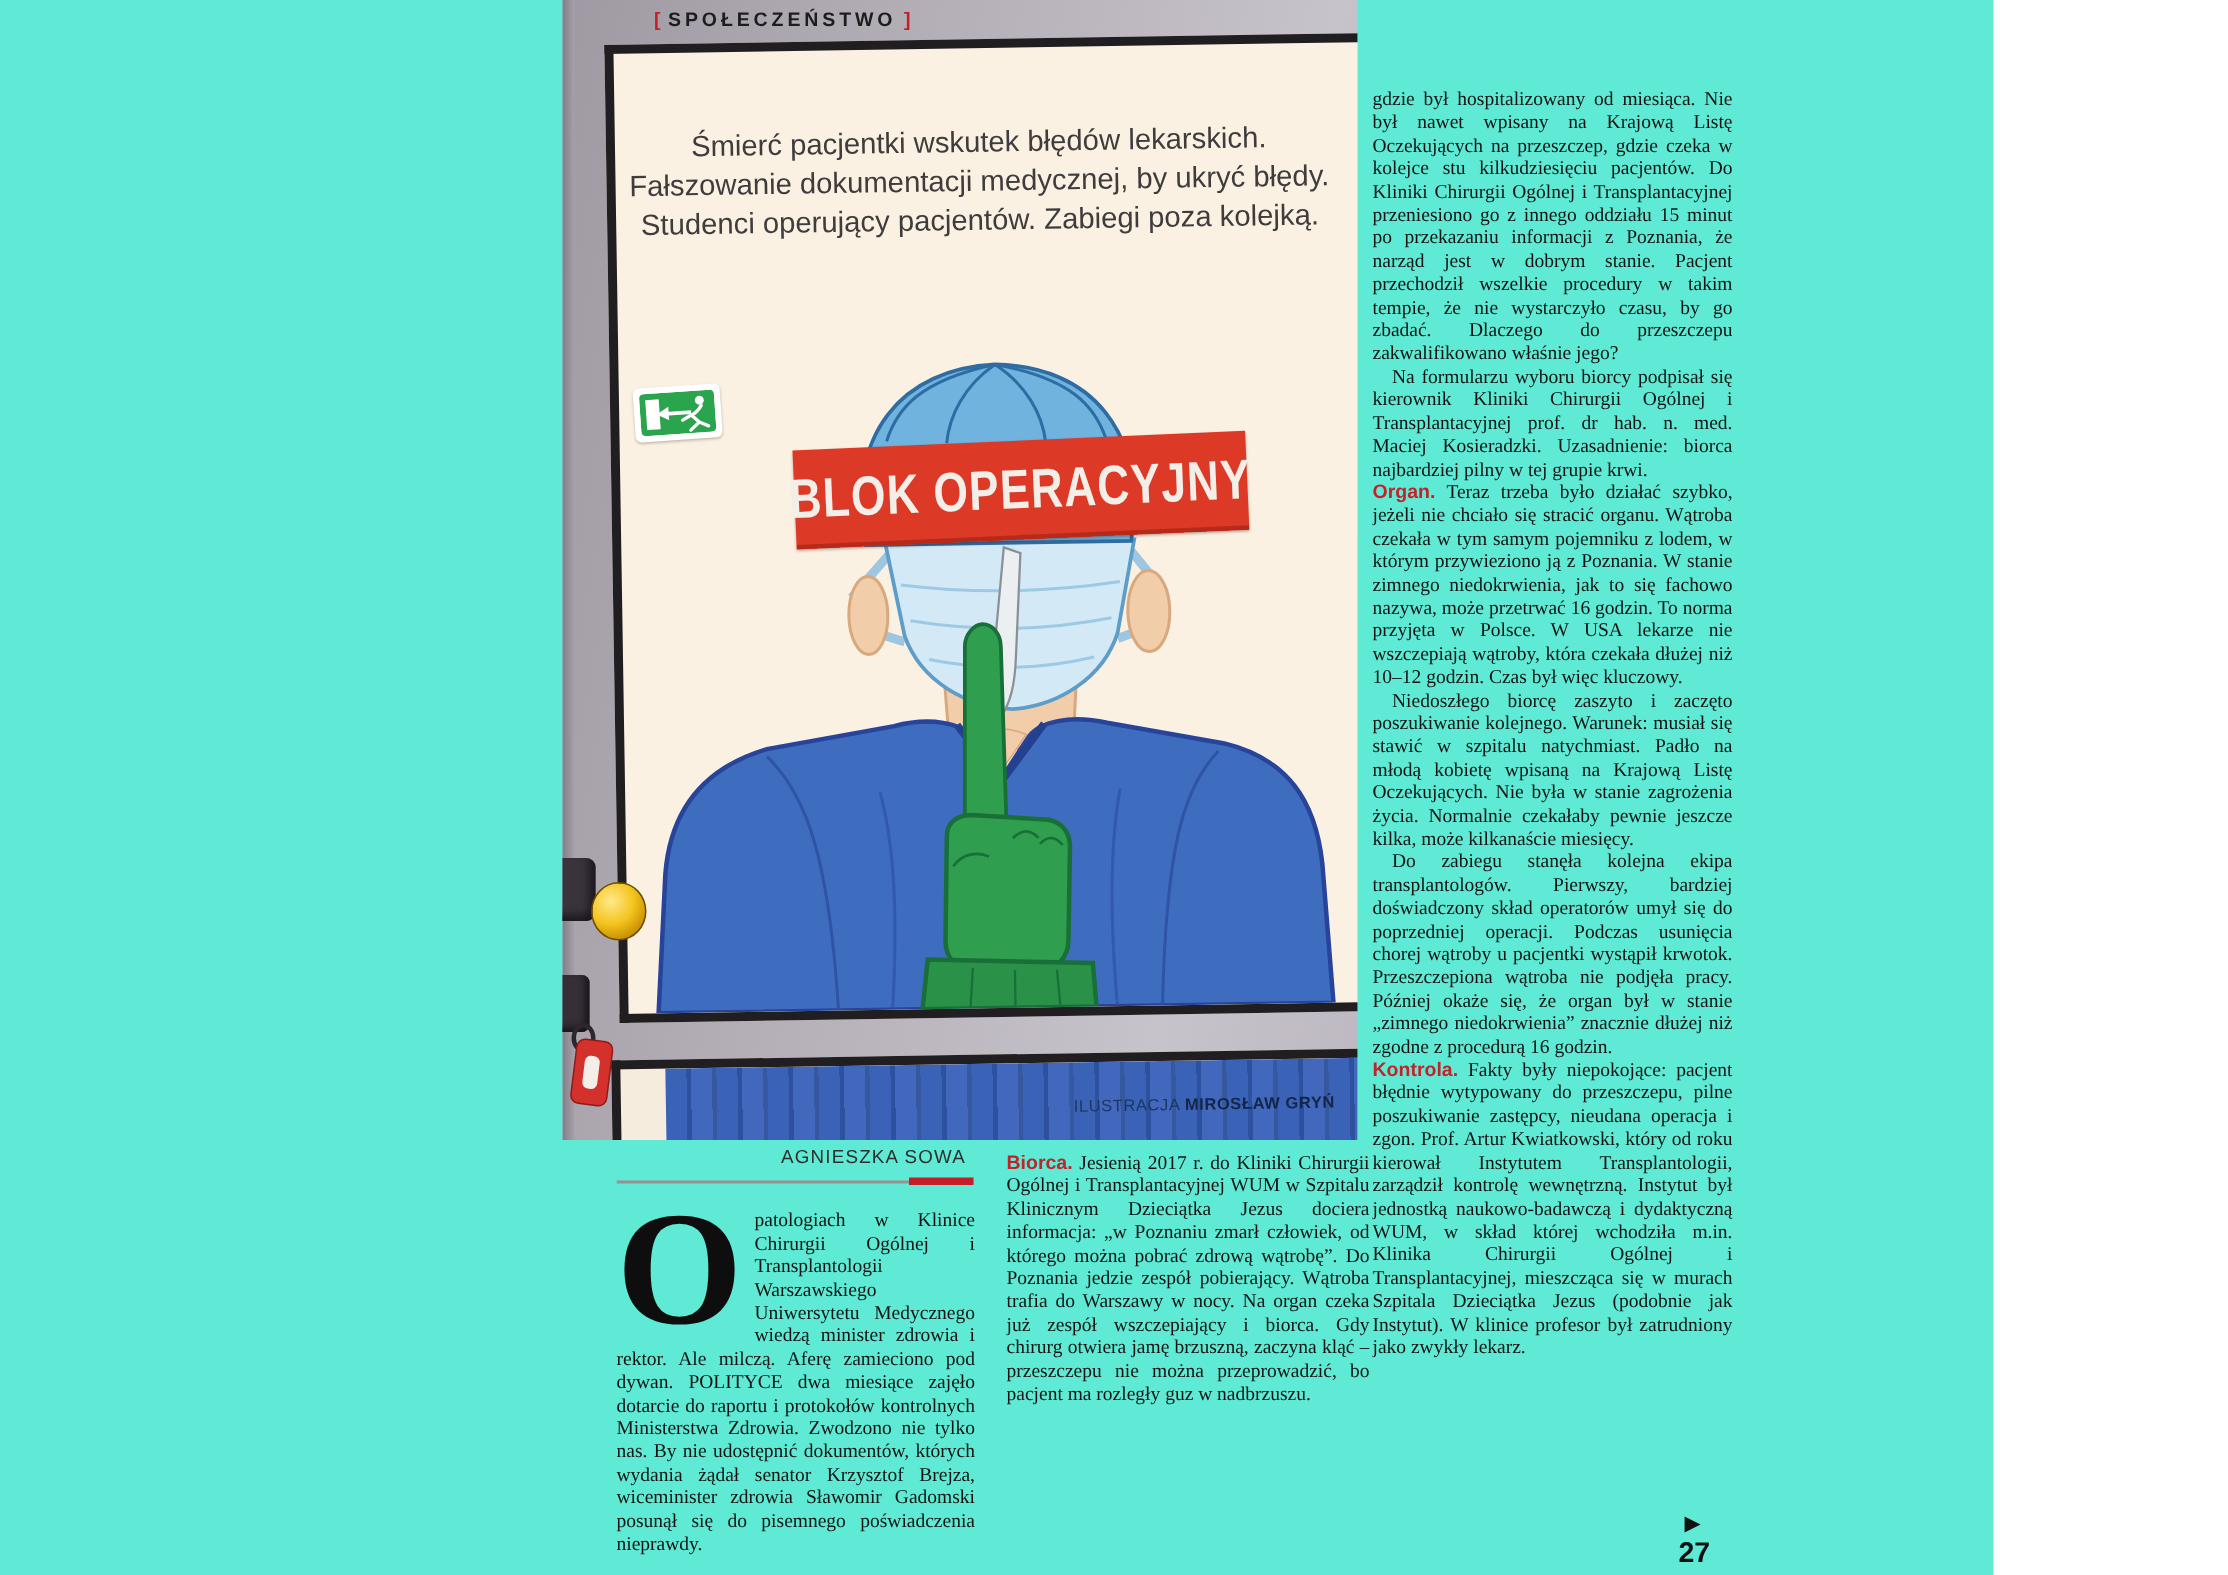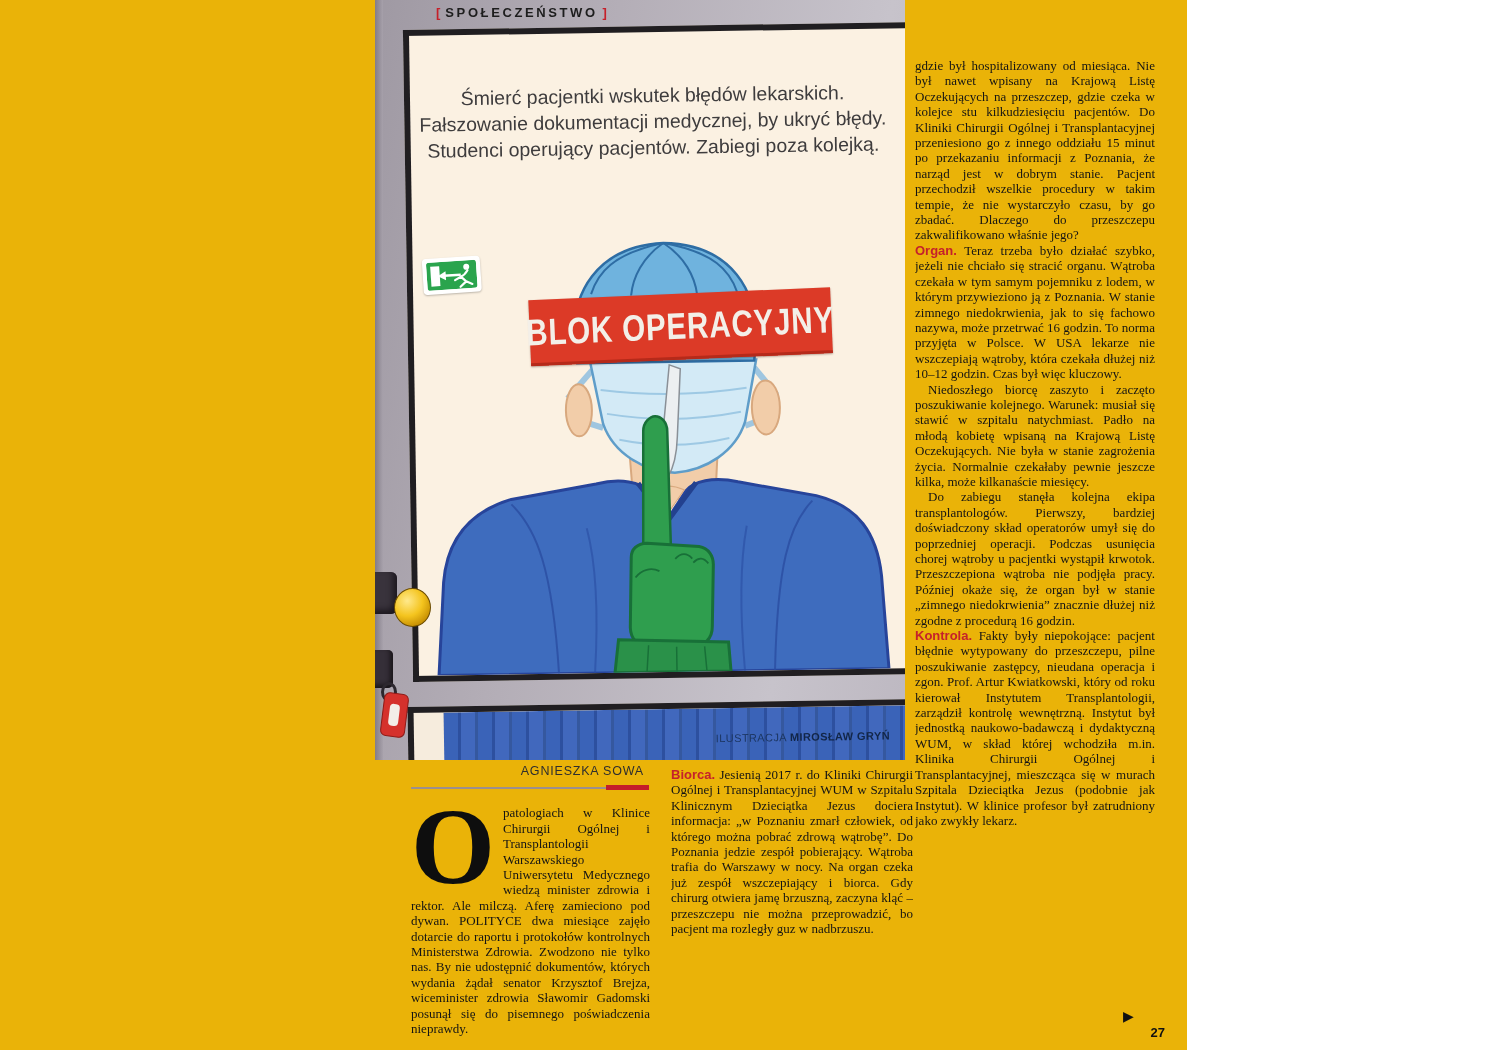--- a/index.html
+++ b/index.html
@@ -1,16 +1,16 @@
 <!DOCTYPE html>
 <html lang="pl"><head>
 <meta charset="utf-8">
 <style>
   html,body{margin:0;padding:0;background:#ffffff;}
-  .stage{position:relative;width:1187px;height:1050px;background:#eab308;overflow:hidden;
+  .stage{position:relative;width:1329px;height:1050px;background:#5eead4;overflow:hidden;
          font-family:"Liberation Serif",serif;color:#141414;}
   .page{position:absolute;left:375px;top:0;width:790px;height:1050px;}
 
   
   .illustration{position:absolute;left:0;top:0;width:530px;height:760px;overflow:hidden;
     background:linear-gradient(100deg,#9f99a3 0%,#b3adb6 35%,#c7c3cb 78%,#bdb8c1 100%);}
   .door-edge{position:absolute;left:0;top:0;width:8px;height:760px;
     background:linear-gradient(90deg,#837d88,#a7a1ab);}
   .kicker{position:absolute;left:56px;top:5px;z-index:7;
     font-family:"Liberation Sans",sans-serif;font-weight:bold;font-size:13px;
@@ -73,22 +73,22 @@
   .dropcap-p{margin-top:15px !important;}
   .dropcap{float:left;font-family:"Liberation Serif",serif;font-weight:bold;font-size:108px;
     line-height:78px;height:76px;margin:3px 8px 0 0;color:#0e0e0e;}
 
   .cont-arrow{position:absolute;left:748px;top:1008px;font-size:14px;color:#111;
     font-family:"DejaVu Sans",sans-serif;}
   .footer{position:absolute;left:0;top:1033px;width:790px;text-align:center;
     font-family:"Liberation Sans",sans-serif;font-size:10.5px;color:#171717;}
   .footer .squeeze{display:inline-block;transform:scaleX(.82);white-space:nowrap;}
   .footer b{letter-spacing:.3px;}
-  .pageno{position:absolute;left:744px;top:1025px;width:46px;text-align:right;
-    font-family:"Liberation Sans",sans-serif;font-weight:bold;font-size:13px;color:#111;}
+  .pageno{position:absolute;left:744px;top:1025px;width:46px;text-align:left;
+    font-family:"Liberation Sans",sans-serif;font-weight:bold;font-size:19px;color:#111;}
 </style>
 </head>
 <body>
 
 <div class="stage">
   <div class="page">
 
     <div class="illustration">
       <div class="door-edge"></div>
 
@@ -204,20 +204,21 @@
       </div>
       <p class="dropcap-p"><span class="dropcap">O</span><span>patologiach w Klinice Chirurgii Ogólnej i Transplantologii Warszawskiego Uniwersytetu Medycznego wiedzą minister zdrowia i rektor. Ale milczą. Aferę zamieciono pod dywan. POLITYCE dwa miesiące zajęło dotarcie do raportu i protokołów kontrolnych Ministerstwa Zdrowia. Zwodzono nie tylko nas. By nie udostępnić dokumentów, których wydania żądał senator Krzysztof Brejza, wiceminister zdrowia Sławomir Gadomski posunął się do pisemnego poświadczenia nieprawdy.</span></p>
     </div>
 
     <div class="col col2">
       <p><span class="shead">Biorca.</span> <span>Jesienią 2017 r. do Kliniki Chirurgii Ogólnej i Transplantacyjnej WUM w Szpitalu Klinicznym Dzieciątka Jezus dociera informacja: „w Poznaniu zmarł człowiek, od którego można pobrać zdrową wątrobę”. Do Poznania jedzie zespół pobierający. Wątroba trafia do Warszawy w nocy. Na organ czeka już zespół wszczepiający i biorca. Gdy chirurg otwiera jamę brzuszną, zaczyna kląć – przeszczepu nie można przeprowadzić, bo pacjent ma rozległy guz w nadbrzuszu.</span></p>
     </div>
 
     <div class="col col3">
       <p>gdzie był hospitalizowany od miesiąca. Nie był nawet wpisany na Krajową Listę Oczekujących na przeszczep, gdzie czeka w kolejce stu kilkudziesięciu pacjentów. Do Kliniki Chirurgii Ogólnej i Transplantacyjnej przeniesiono go z innego oddziału 15 minut po przekazaniu informacji z Poznania, że narząd jest w dobrym stanie. Pacjent przechodził wszelkie procedury w takim tempie, że nie wystarczyło czasu, by go zbadać. Dlaczego do przeszczepu zakwalifikowano właśnie jego?</p>
+      <p class="p-ind">Na formularzu wyboru biorcy podpisał się kierownik Kliniki Chirurgii Ogólnej i Transplantacyjnej prof. dr hab. n. med. Maciej Kosieradzki. Uzasadnienie: biorca najbardziej pilny w tej grupie krwi.</p>
       <p class="sect"><span class="shead">Organ.</span> <span>Teraz trzeba było działać szybko, jeżeli nie chciało się stracić organu. Wątroba czekała w tym samym pojemniku z lodem, w którym przywieziono ją z Poznania. W stanie zimnego niedokrwienia, jak to się fachowo nazywa, może przetrwać 16 godzin. To norma przyjęta w Polsce. W USA lekarze nie wszczepiają wątroby, która czekała dłużej niż 10–12 godzin. Czas był więc kluczowy.</span></p>
       <p class="p-ind">Niedoszłego biorcę zaszyto i zaczęto poszukiwanie kolejnego. Warunek: musiał się stawić w szpitalu natychmiast. Padło na młodą kobietę wpisaną na Krajową Listę Oczekujących. Nie była w stanie zagrożenia życia. Normalnie czekałaby pewnie jeszcze kilka, może kilkanaście miesięcy.</p>
       <p class="p-ind">Do zabiegu stanęła kolejna ekipa transplantologów. Pierwszy, bardziej doświadczony skład operatorów umył się do poprzedniej operacji. Podczas usunięcia chorej wątroby u pacjentki wystąpił krwotok. Przeszczepiona wątroba nie podjęła pracy. Później okaże się, że organ był w stanie „zimnego niedokrwienia” znacznie dłużej niż zgodne z procedurą 16 godzin.</p>
       <p class="sect"><span class="shead">Kontrola.</span> <span>Fakty były niepokojące: pacjent błędnie wytypowany do przeszczepu, pilne poszukiwanie zastępcy, nieudana operacja i zgon. Prof. Artur Kwiatkowski, który od roku kierował Instytutem Transplantologii, zarządził kontrolę wewnętrzną. Instytut był jednostką naukowo-badawczą i dydaktyczną WUM, w skład której wchodziła m.in. Klinika Chirurgii Ogólnej i Transplantacyjnej, mieszcząca się w murach Szpitala Dzieciątka Jezus (podobnie jak Instytut). W klinice profesor był zatrudniony jako zwykły lekarz.</span></p>
     </div>
 
     <div class="cont-arrow">▶</div>
 
     <div class="pageno">27</div>
 

